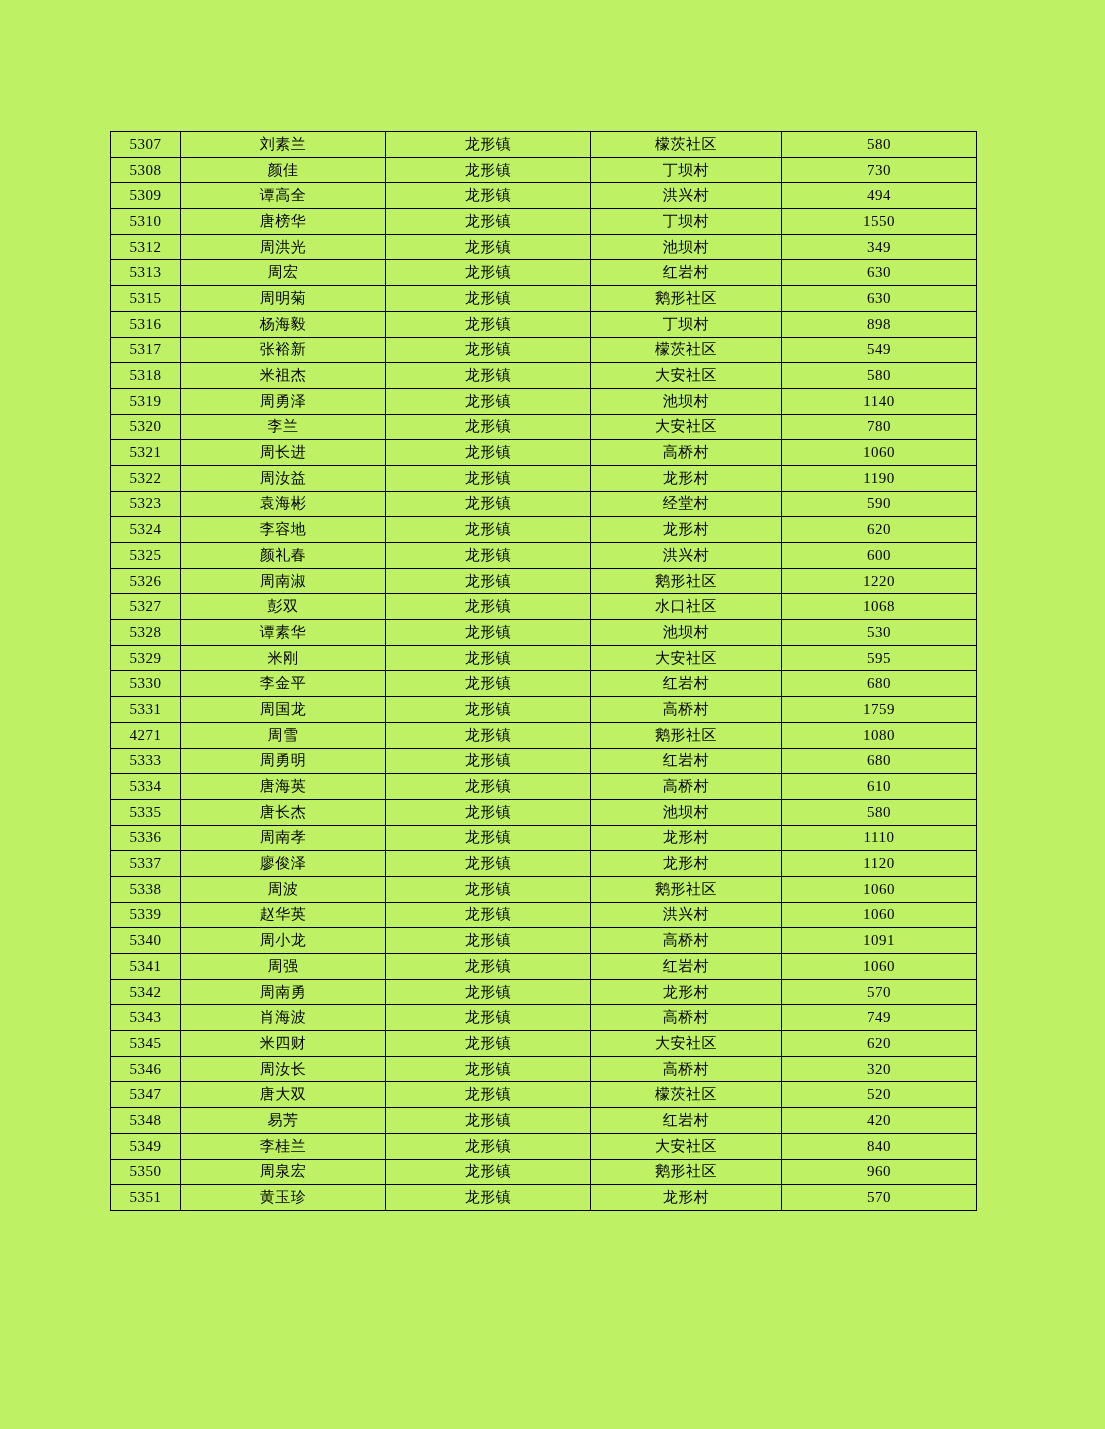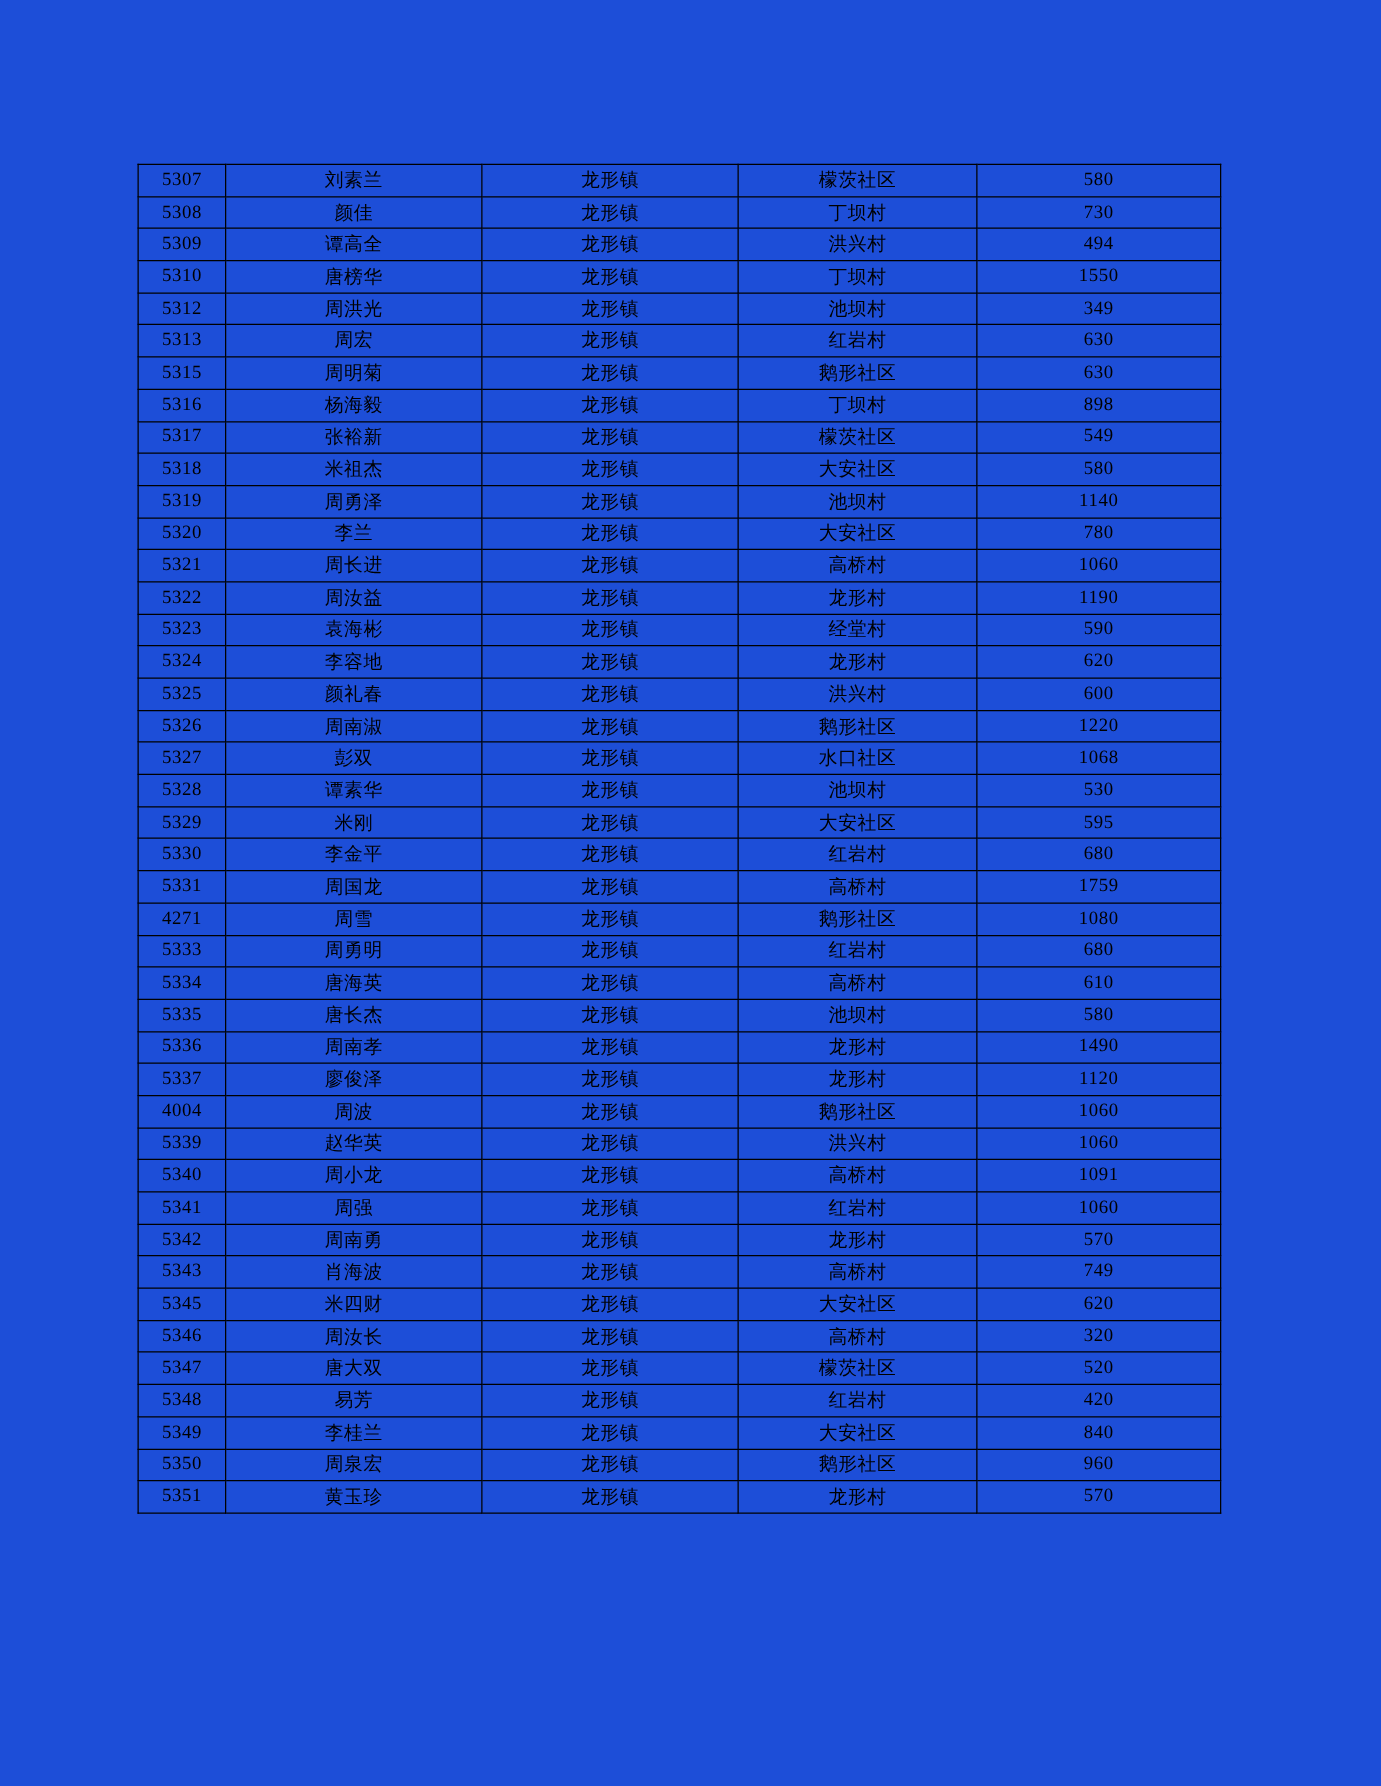--- a/index.html
+++ b/index.html
@@ -10,21 +10,21 @@
   body {
     width: 1105px;
     height: 1429px;
     font-family: "Liberation Serif", "DejaVu Serif", serif;
     color: #000000;
   }
   .page {
     position: relative;
     width: 1105px;
     height: 1429px;
-    background: #1d4ed8;
+    background: #bef264;
     overflow: hidden;
   }
   table.records {
     position: absolute;
     left: 110px;
     top: 131px;
     width: 866px;
     border-collapse: collapse;
     table-layout: fixed;
   }
@@ -245,31 +245,31 @@
           <td>唐长杰</td>
           <td>龙形镇</td>
           <td>池坝村</td>
           <td>580</td>
         </tr>
         <tr>
           <td>5336</td>
           <td>周南孝</td>
           <td>龙形镇</td>
           <td>龙形村</td>
-          <td>1490</td>
+          <td>1110</td>
         </tr>
         <tr>
           <td>5337</td>
           <td>廖俊泽</td>
           <td>龙形镇</td>
           <td>龙形村</td>
           <td>1120</td>
         </tr>
         <tr>
-          <td>4004</td>
+          <td>5338</td>
           <td>周波</td>
           <td>龙形镇</td>
           <td>鹅形社区</td>
           <td>1060</td>
         </tr>
         <tr>
           <td>5339</td>
           <td>赵华英</td>
           <td>龙形镇</td>
           <td>洪兴村</td>

